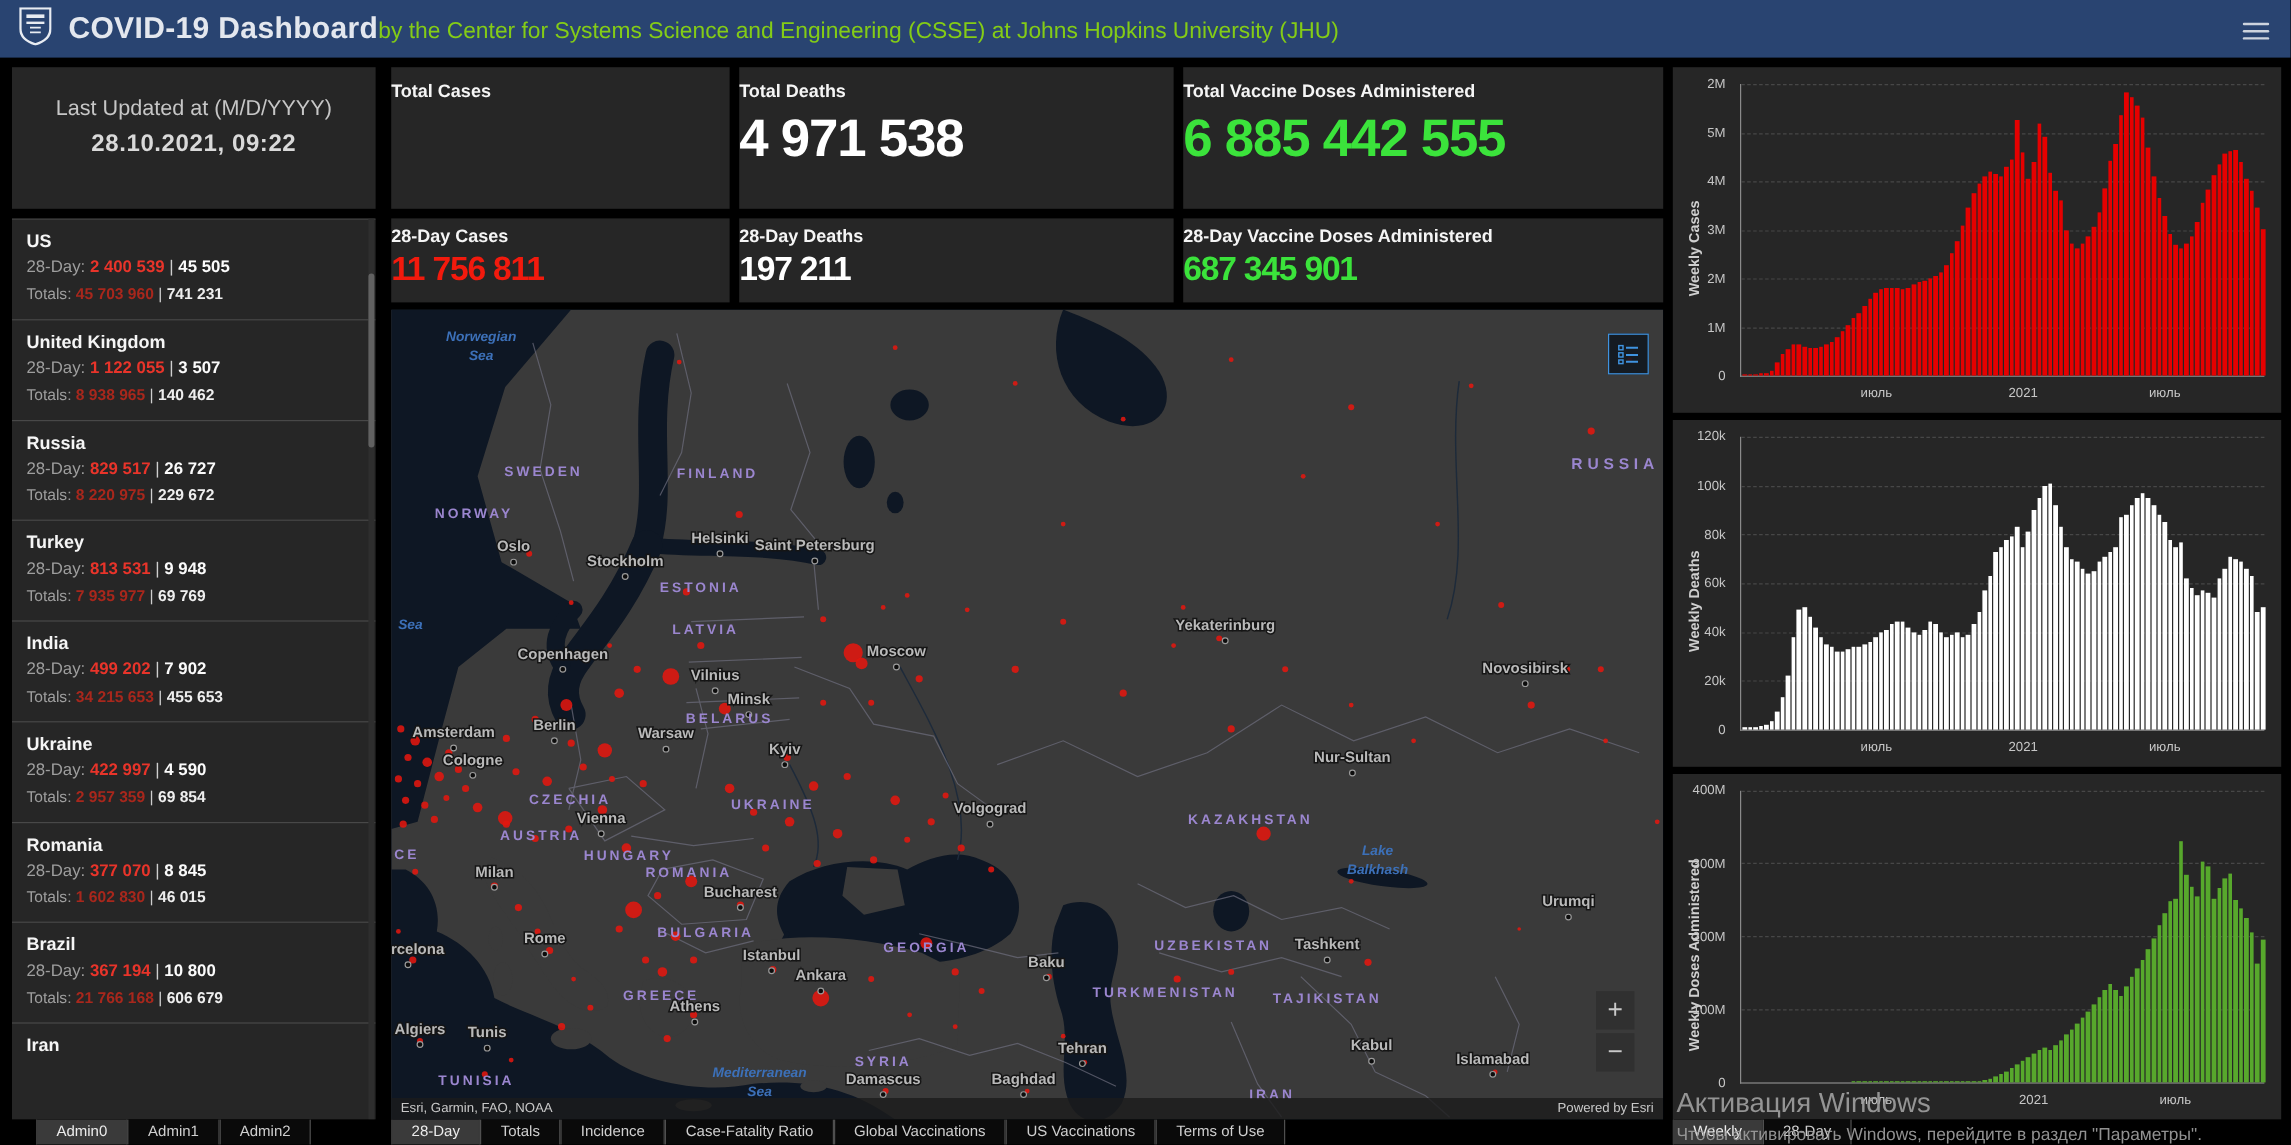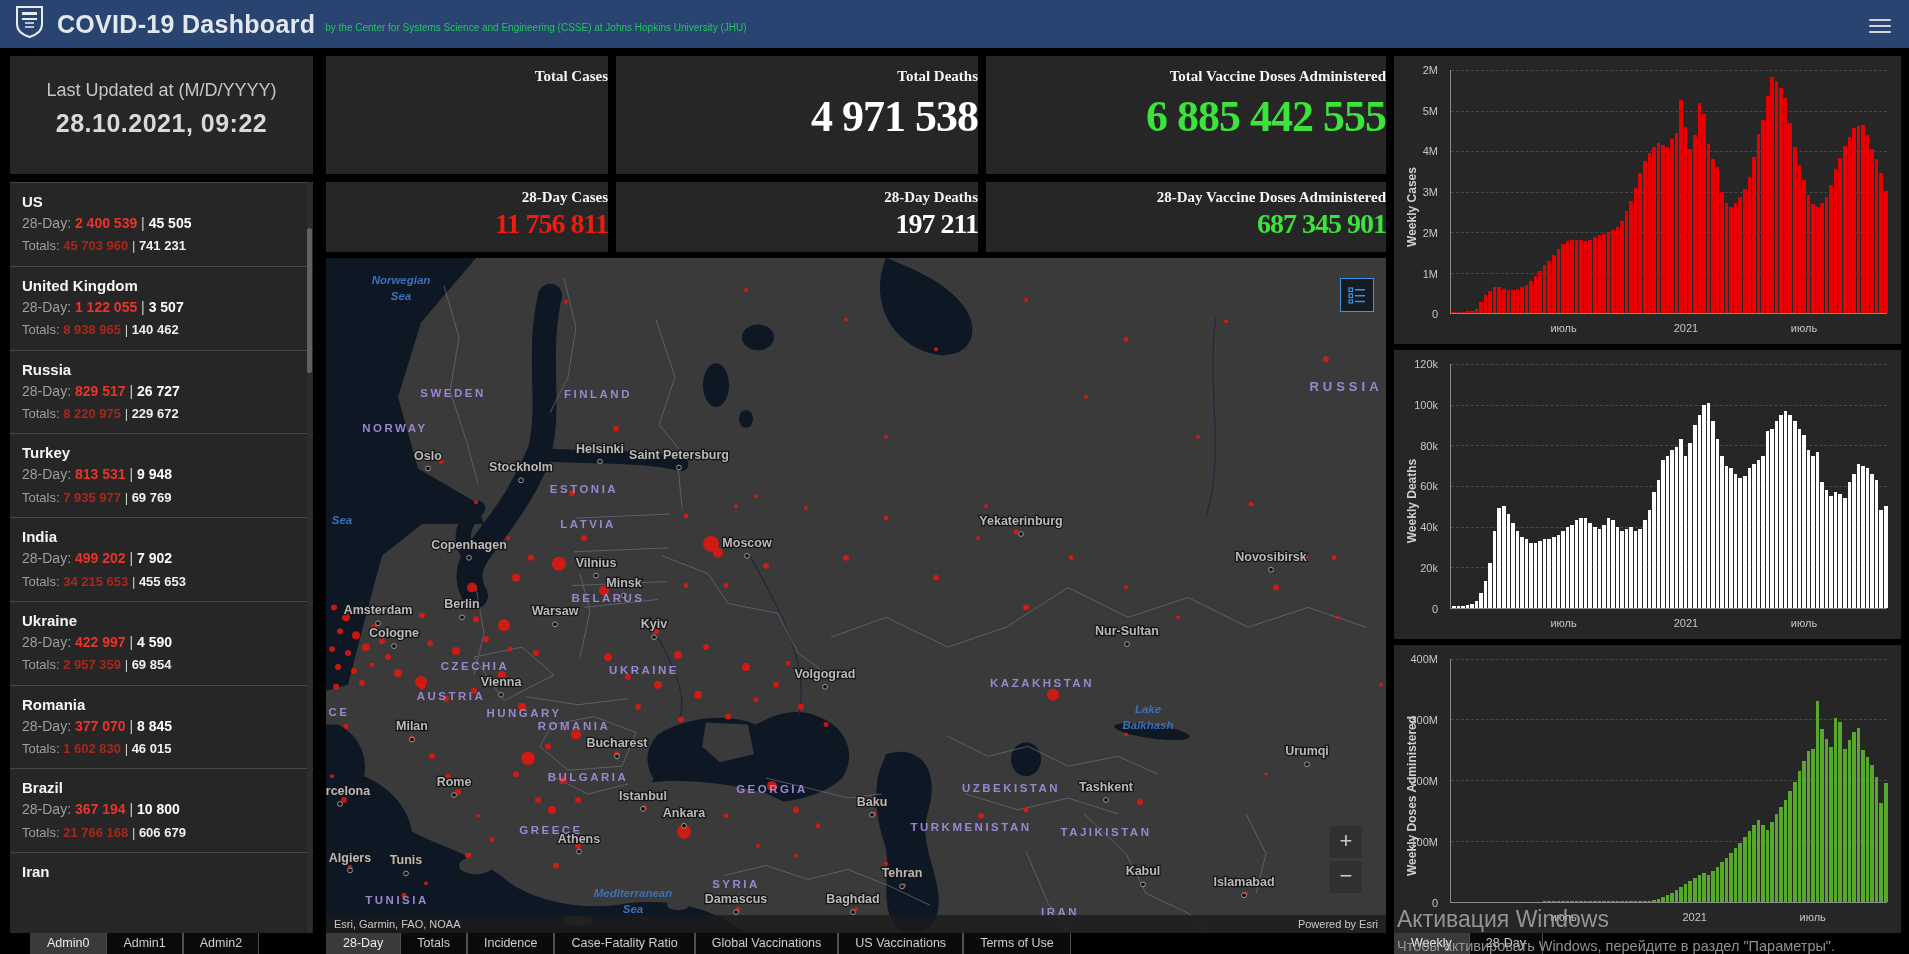--- a/index.html
+++ b/index.html
@@ -4,31 +4,31 @@
 <style>
   html,body{margin:0;padding:0;background:#000;}
   #app{position:relative;width:1909px;height:954px;background:#000;overflow:hidden;
        font-family:"Liberation Sans",sans-serif;color:#ddd;}
 
   
   #hdr{position:absolute;left:0;top:0;width:100%;height:48px;background:#294471;
        display:flex;align-items:center;}
   #hdr .logo{margin:0 14px 0 16px;flex:0 0 auto;}
   #hdr .t1{font-size:25px;font-weight:bold;color:#e3e7ee;letter-spacing:.3px;}
-  #hdr .t2{font-size:10px;color:#22c55e;margin-left:10px;padding-top:6px;}
+  #hdr .t2{font-size:19px;color:#84cc16;padding-top:6px;}
   #burger{position:absolute;right:18px;top:15px;width:22px;cursor:pointer;}
   #burger div{height:2px;background:#cdd4de;margin:4px 0;border-radius:1px;}
 
   
   .panel{background:#262626;position:absolute;box-sizing:border-box;}
 
   
   #updated{left:10px;top:56px;width:303px;height:118px;text-align:center;}
   #updated .lbl{margin-top:24px;font-size:18px;color:#c6c6c6;}
-  #updated .val{margin-top:8px;font-size:25px;font-weight:bold;color:#d9d9d9;letter-spacing:.5px;}
+  #updated .val{margin-top:8px;font-size:20px;font-weight:bold;color:#d9d9d9;letter-spacing:.5px;}
 
   
   #clist{left:10px;top:182px;width:303px;height:751px;overflow:hidden;}
   #clist .lhead{text-align:center;padding:12px 6px 10px;font-size:14.5px;color:#e8e8e8;}
   #clist .lhead .red{color:#e8342a;font-weight:bold;}
   #clist .lhead .wht{color:#f2f2f2;font-weight:bold;}
   #clist .lhead .gry{color:#bdbdbd;}
   #clist .lhead .l2{margin-top:5px;font-size:13.5px;color:#c3c3c3;font-weight:normal;}
   .crow{padding:8px 10px 9px 12px;border-top:1px solid #484848;line-height:1.4;cursor:pointer;}
   .crow .cname{font-size:15px;font-weight:bold;color:#f5f5f5;}
@@ -39,21 +39,21 @@
   .crow .tl{color:#9e9e9e;font-size:13px;}
   .crow .totc{color:#a8271c;font-weight:bold;font-size:13px;}
   .crow .totd{color:#efefef;font-weight:bold;font-size:13px;}
   #scrolltrack{position:absolute;right:1px;top:0;bottom:0;width:5px;background:#2e2e2e;}
   #scrollthumb{position:absolute;right:1px;top:46px;width:5px;height:145px;background:#616161;border-radius:3px;cursor:pointer;}
 
   
   #row1,#row2{position:absolute;left:326px;width:1060px;display:flex;gap:8px;}
   #row1{top:56px;height:118px;}
   #row2{top:182px;height:70px;}
-  .card{background:#262626;text-align:right;box-sizing:border-box;font-family:Liberation Serif, serif;}
+  .card{background:#262626;text-align:left;box-sizing:border-box;}
   #row1 .card:nth-child(1),#row2 .card:nth-child(1){width:282px;}
   #row1 .card:nth-child(2),#row2 .card:nth-child(2){width:362px;}
   #row1 .card:nth-child(3),#row2 .card:nth-child(3){width:400px;}
   .card .ct{font-size:15px;color:#f5f5f5;font-weight:bold;}
   #row1 .ct{margin-top:12px;}
   #row2 .ct{margin-top:7px;}
   .card .cv{font-weight:bold;letter-spacing:-1px;}
   #row1 .cv{font-size:44px;margin-top:6px;}
   #row2 .cv{font-size:28px;margin-top:2px;}
 

